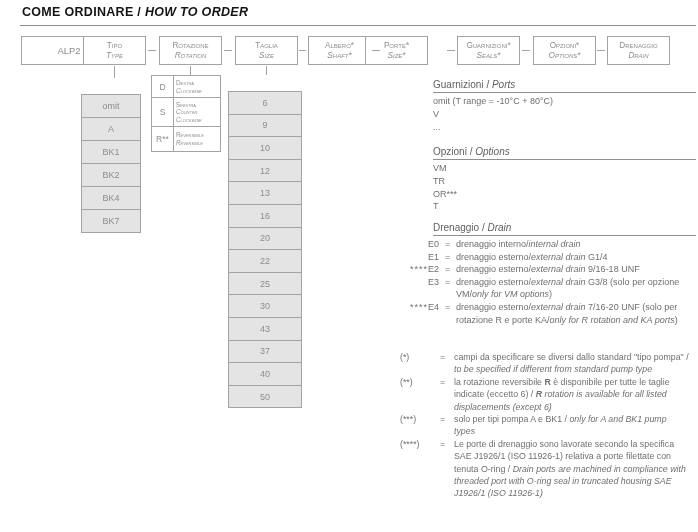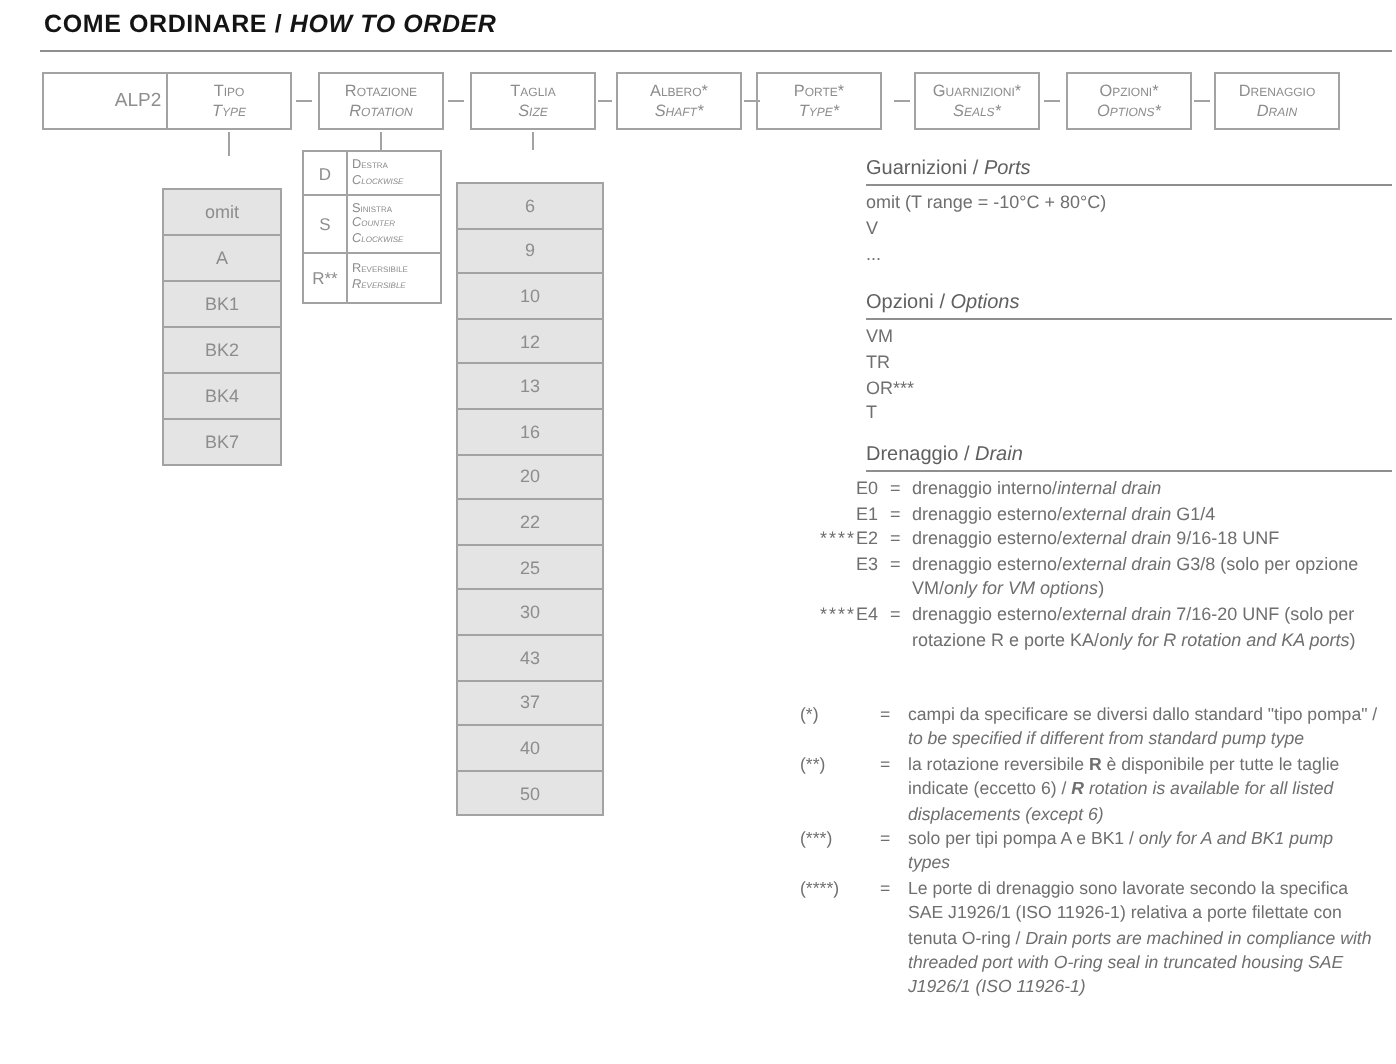--- a/index.html
+++ b/index.html
@@ -83,23 +83,23 @@
           <span class="en">Rotation</span>
         </div>
         <div class="hbox" style="left: 235px; width: 63px;">
           <span>Taglia</span>
           <span class="en">Size</span>
         </div>
         <div class="hbox" style="left: 308px; width: 63px;">
           <span>Albero*</span>
           <span class="en">Shaft*</span>
         </div>
-        <div class="hbox" style="left: 378px; width: 63px;">
+        <div class="hbox" style="left: 365px; width: 63px;">
           <span>Porte*</span>
-          <span class="en">Type*</span>
+          <span class="en">Size*</span>
         </div>
         <div class="hbox" style="left: 457px; width: 63px;">
           <span>Guarnizioni*</span>
           <span class="en">Seals*</span>
         </div>
         <div class="hbox" style="left: 533px; width: 63px;">
           <span>Opzioni*</span>
           <span class="en">Options*</span>
         </div>
         <div class="hbox" style="left: 607px; width: 63px;">

